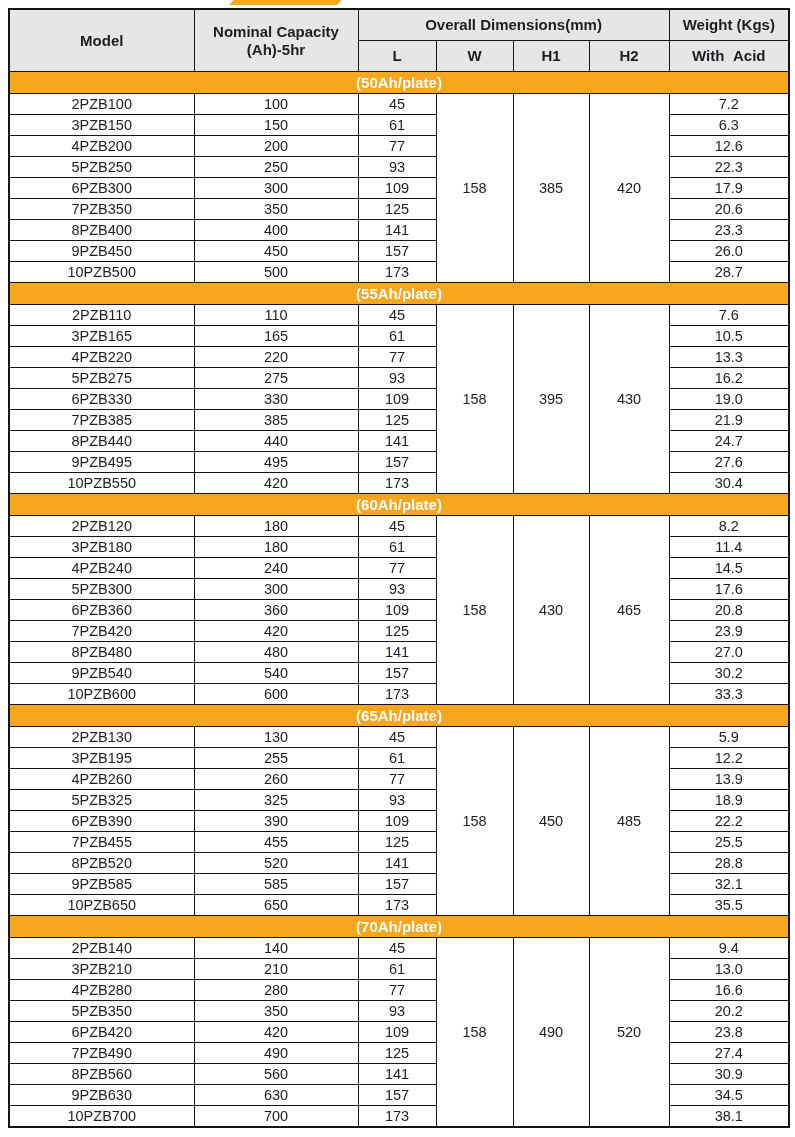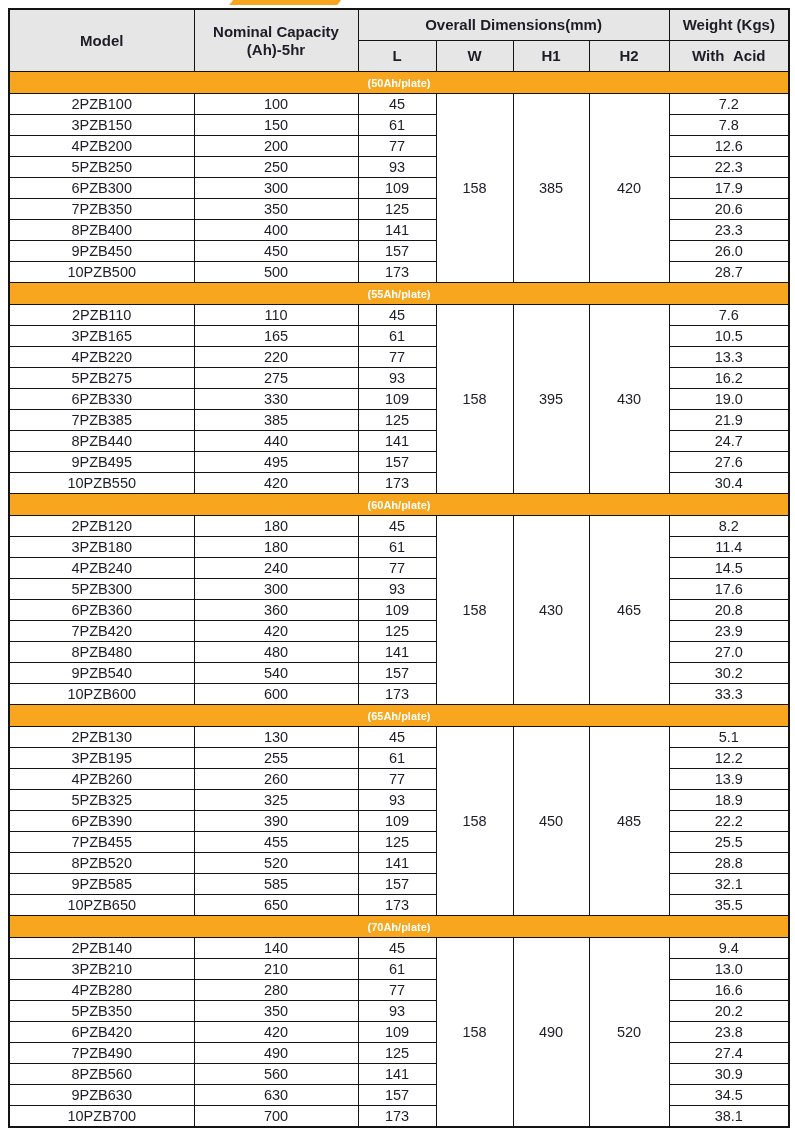--- a/index.html
+++ b/index.html
@@ -51,21 +51,21 @@
   th.wide-space { word-spacing: 5px; }
   table.spec td {
     background: #ffffff;
     font-size: 14.5px;
     height: 20px;
   }
   tr.band td {
     background: #f8a61d;
     color: #ffffff;
     font-weight: bold;
-    font-size: 11px;
+    font-size: 15px;
     height: 21px;
   }
 </style>
 </head>
 <body>
 
 <div class="page">
   <div class="ribbon"></div>
 
   <table class="spec">
@@ -106,21 +106,21 @@
           <td>45</td>
           <td rowspan="9">158</td>
           <td rowspan="9">385</td>
           <td rowspan="9">420</td>
           <td>7.2</td>
         </tr>
         <tr>
           <td>3PZB150</td>
           <td>150</td>
           <td>61</td>
-          <td>7.8</td>
+          <td>6.3</td>
         </tr>
         <tr>
           <td>4PZB200</td>
           <td>200</td>
           <td>77</td>
           <td>12.6</td>
         </tr>
         <tr>
           <td>5PZB250</td>
           <td>250</td>
@@ -280,21 +280,21 @@
         <tr class="band">
           <td colspan="7">(65Ah/plate)</td>
         </tr>
         <tr>
           <td>2PZB130</td>
           <td>130</td>
           <td>45</td>
           <td rowspan="9">158</td>
           <td rowspan="9">450</td>
           <td rowspan="9">485</td>
-          <td>5.1</td>
+          <td>5.9</td>
         </tr>
         <tr>
           <td>3PZB195</td>
           <td>255</td>
           <td>61</td>
           <td>12.2</td>
         </tr>
         <tr>
           <td>4PZB260</td>
           <td>260</td>

